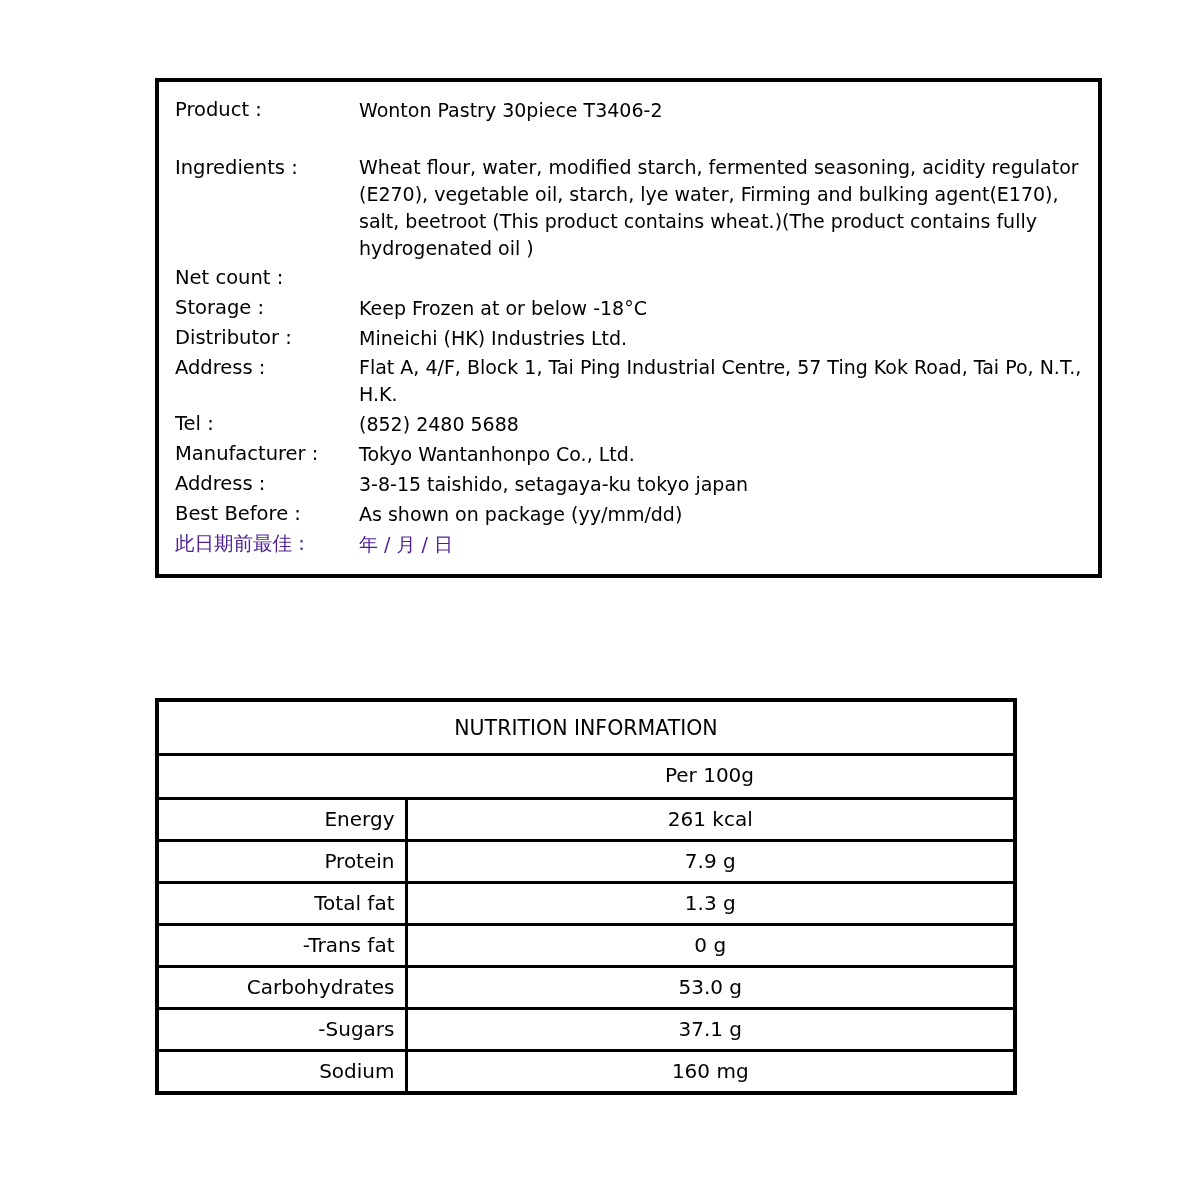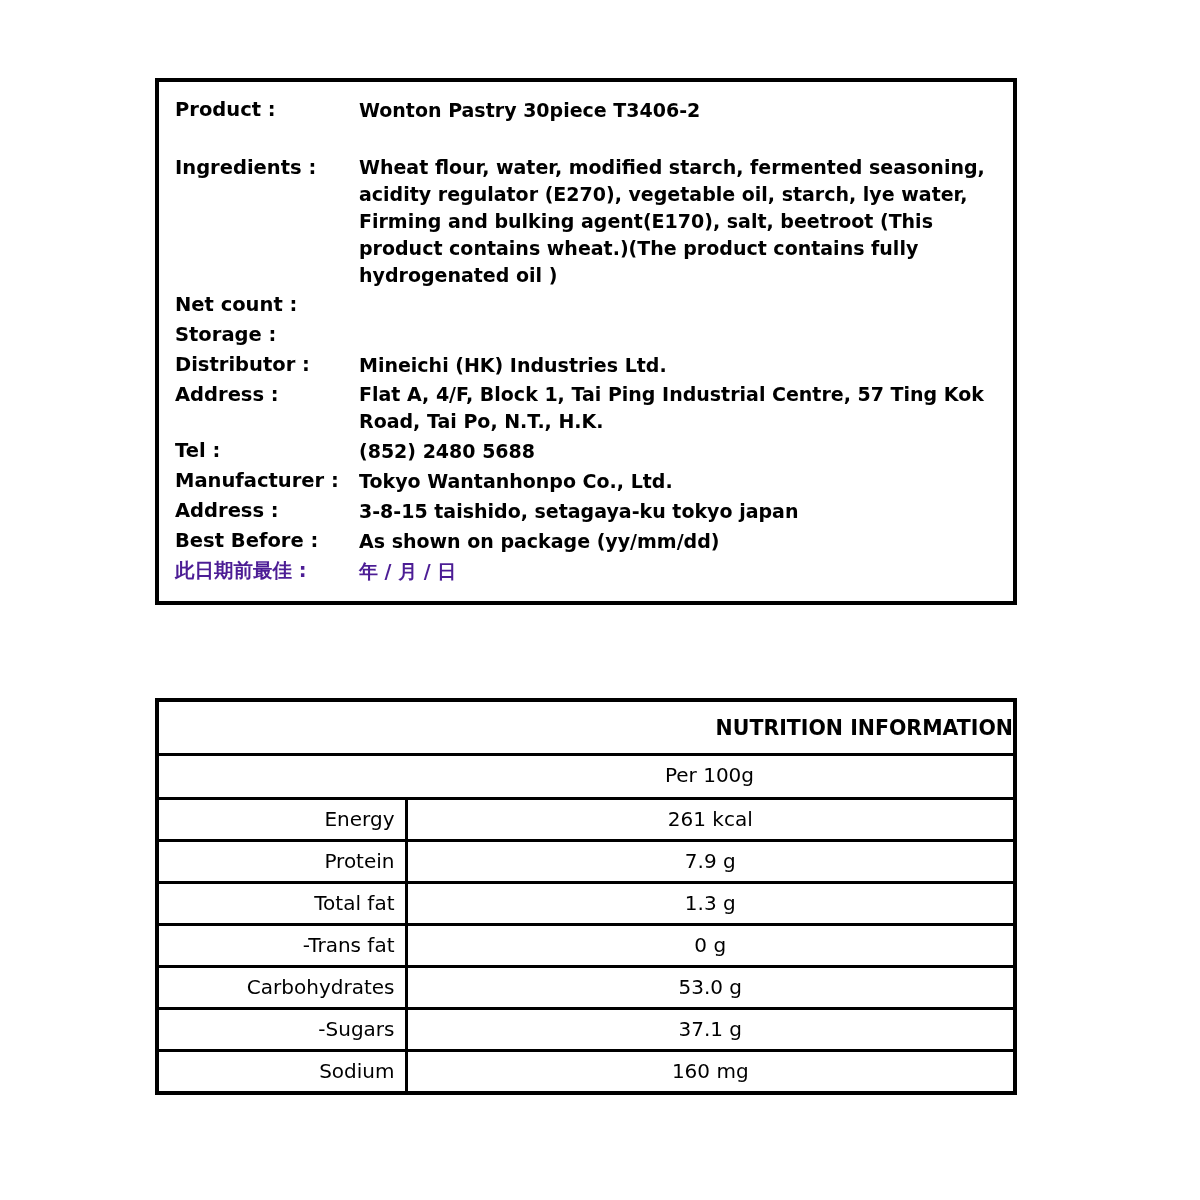--- a/index.html
+++ b/index.html
@@ -14,25 +14,24 @@
     color: #000000;
     position: relative;
     overflow: hidden;
   }
 
   
   .product-panel {
     position: absolute;
     left: 155px;
     top: 78px;
-    width: 862px;
+    width: 947px;
     border: 4px solid #000000;
     box-sizing: border-box;
     padding: 14px 10px 14px 8px;
-    font-weight: bold;
   }
 
   .info-row {
     display: flex;
     align-items: flex-start;
     margin-bottom: 2px;
   }
   .info-row.gap-after {
     margin-bottom: 30px;
   }
@@ -59,22 +58,22 @@
   
   .nutrition-panel {
     position: absolute;
     left: 155px;
     top: 698px;
     width: 862px;
     border: 4px solid #000000;
     box-sizing: border-box;
   }
   .nutrition-title {
-    text-align: right;
-    font-weight: bold;
+    text-align: center;
+    font-weight: normal;
     font-size: 20.5px;
     padding: 14px 0 13px 0;
     border-bottom: 3px solid #000000;
   }
   .nutrition-table {
     width: 100%;
     border-collapse: collapse;
     table-layout: fixed;
   }
   .nutrition-table td {
@@ -116,20 +115,21 @@
     <div class="info-label">Ingredients :</div>
     <div class="info-value tight">Wheat flour, water, modified starch, fermented seasoning, acidity regulator (E270), vegetable oil, starch, lye water,  Firming and bulking agent(E170), salt, beetroot (This product contains wheat.)(The product contains fully  hydrogenated oil )</div>
   </div>
 
   <div class="info-row">
     <div class="info-label">Net count :</div>
   </div>
 
   <div class="info-row">
     <div class="info-label">Storage :</div>
+    <div class="info-value">Keep Frozen at or below -18°C</div>
   </div>
 
   <div class="info-row">
     <div class="info-label">Distributor :</div>
     <div class="info-value">Mineichi (HK) Industries Ltd.</div>
   </div>
 
   <div class="info-row">
     <div class="info-label">Address :</div>
     <div class="info-value tight">Flat A, 4/F, Block 1, Tai Ping Industrial Centre, 57 Ting Kok Road, Tai Po, N.T., H.K.</div>

